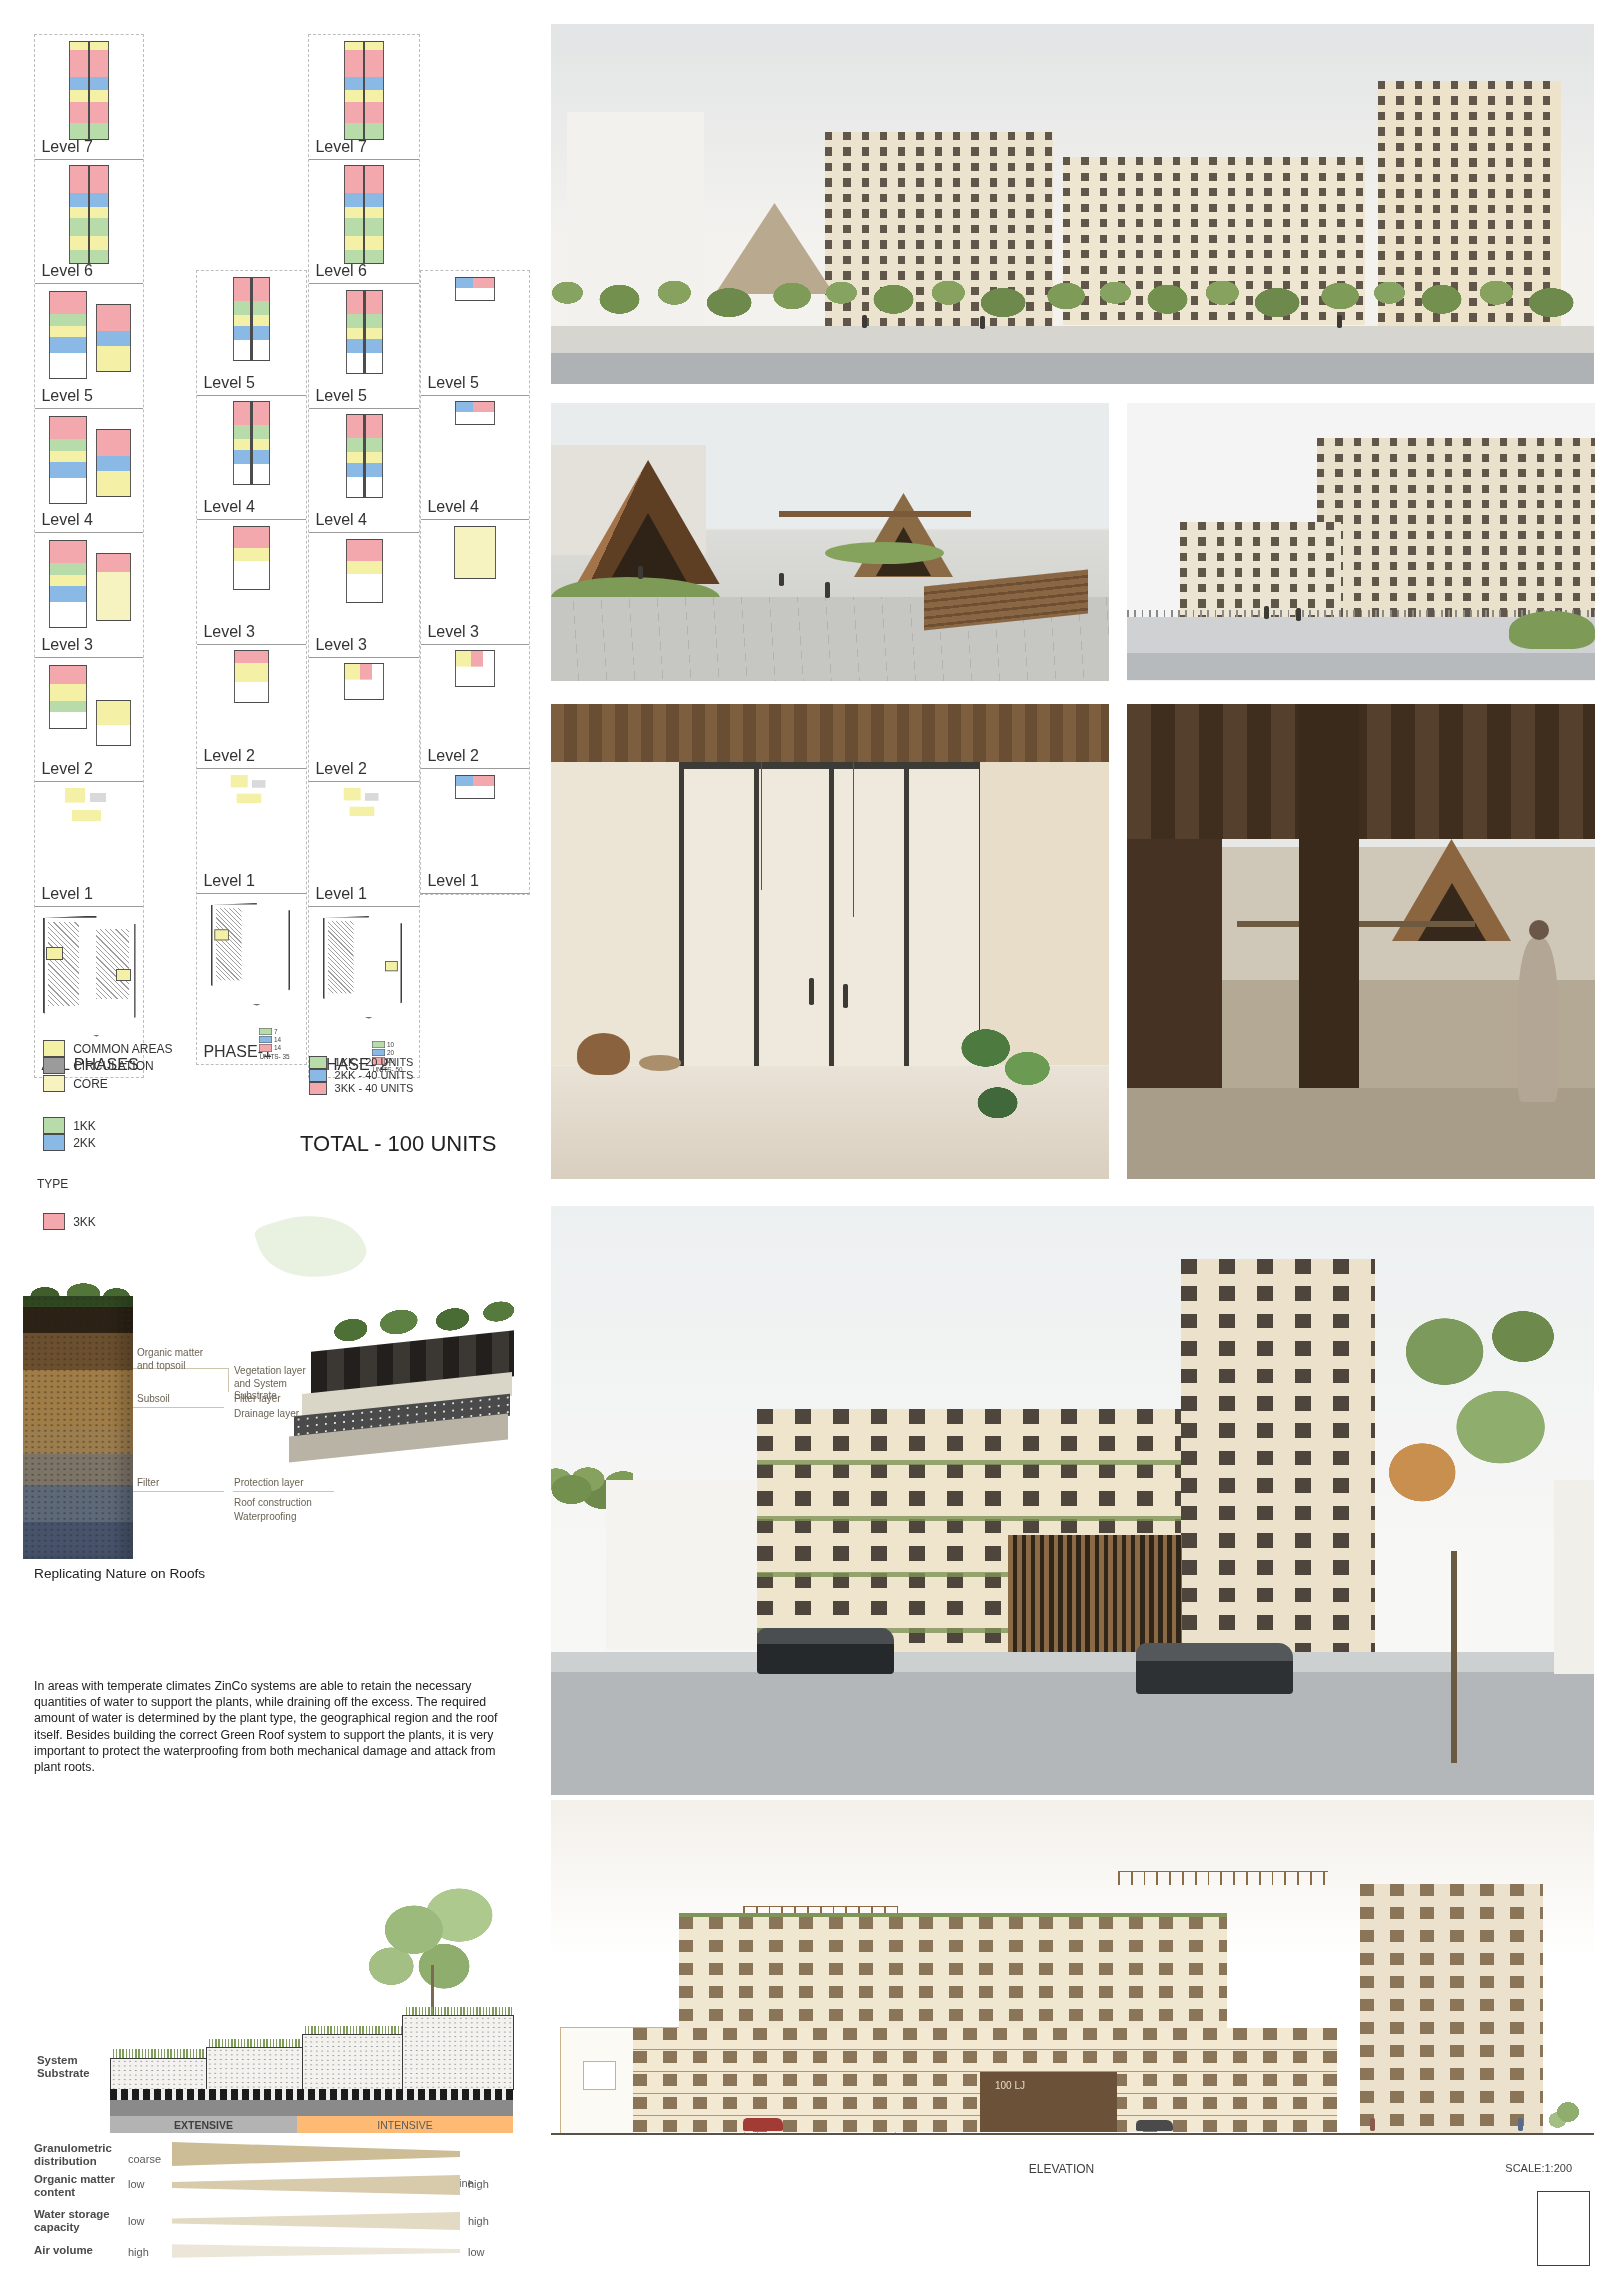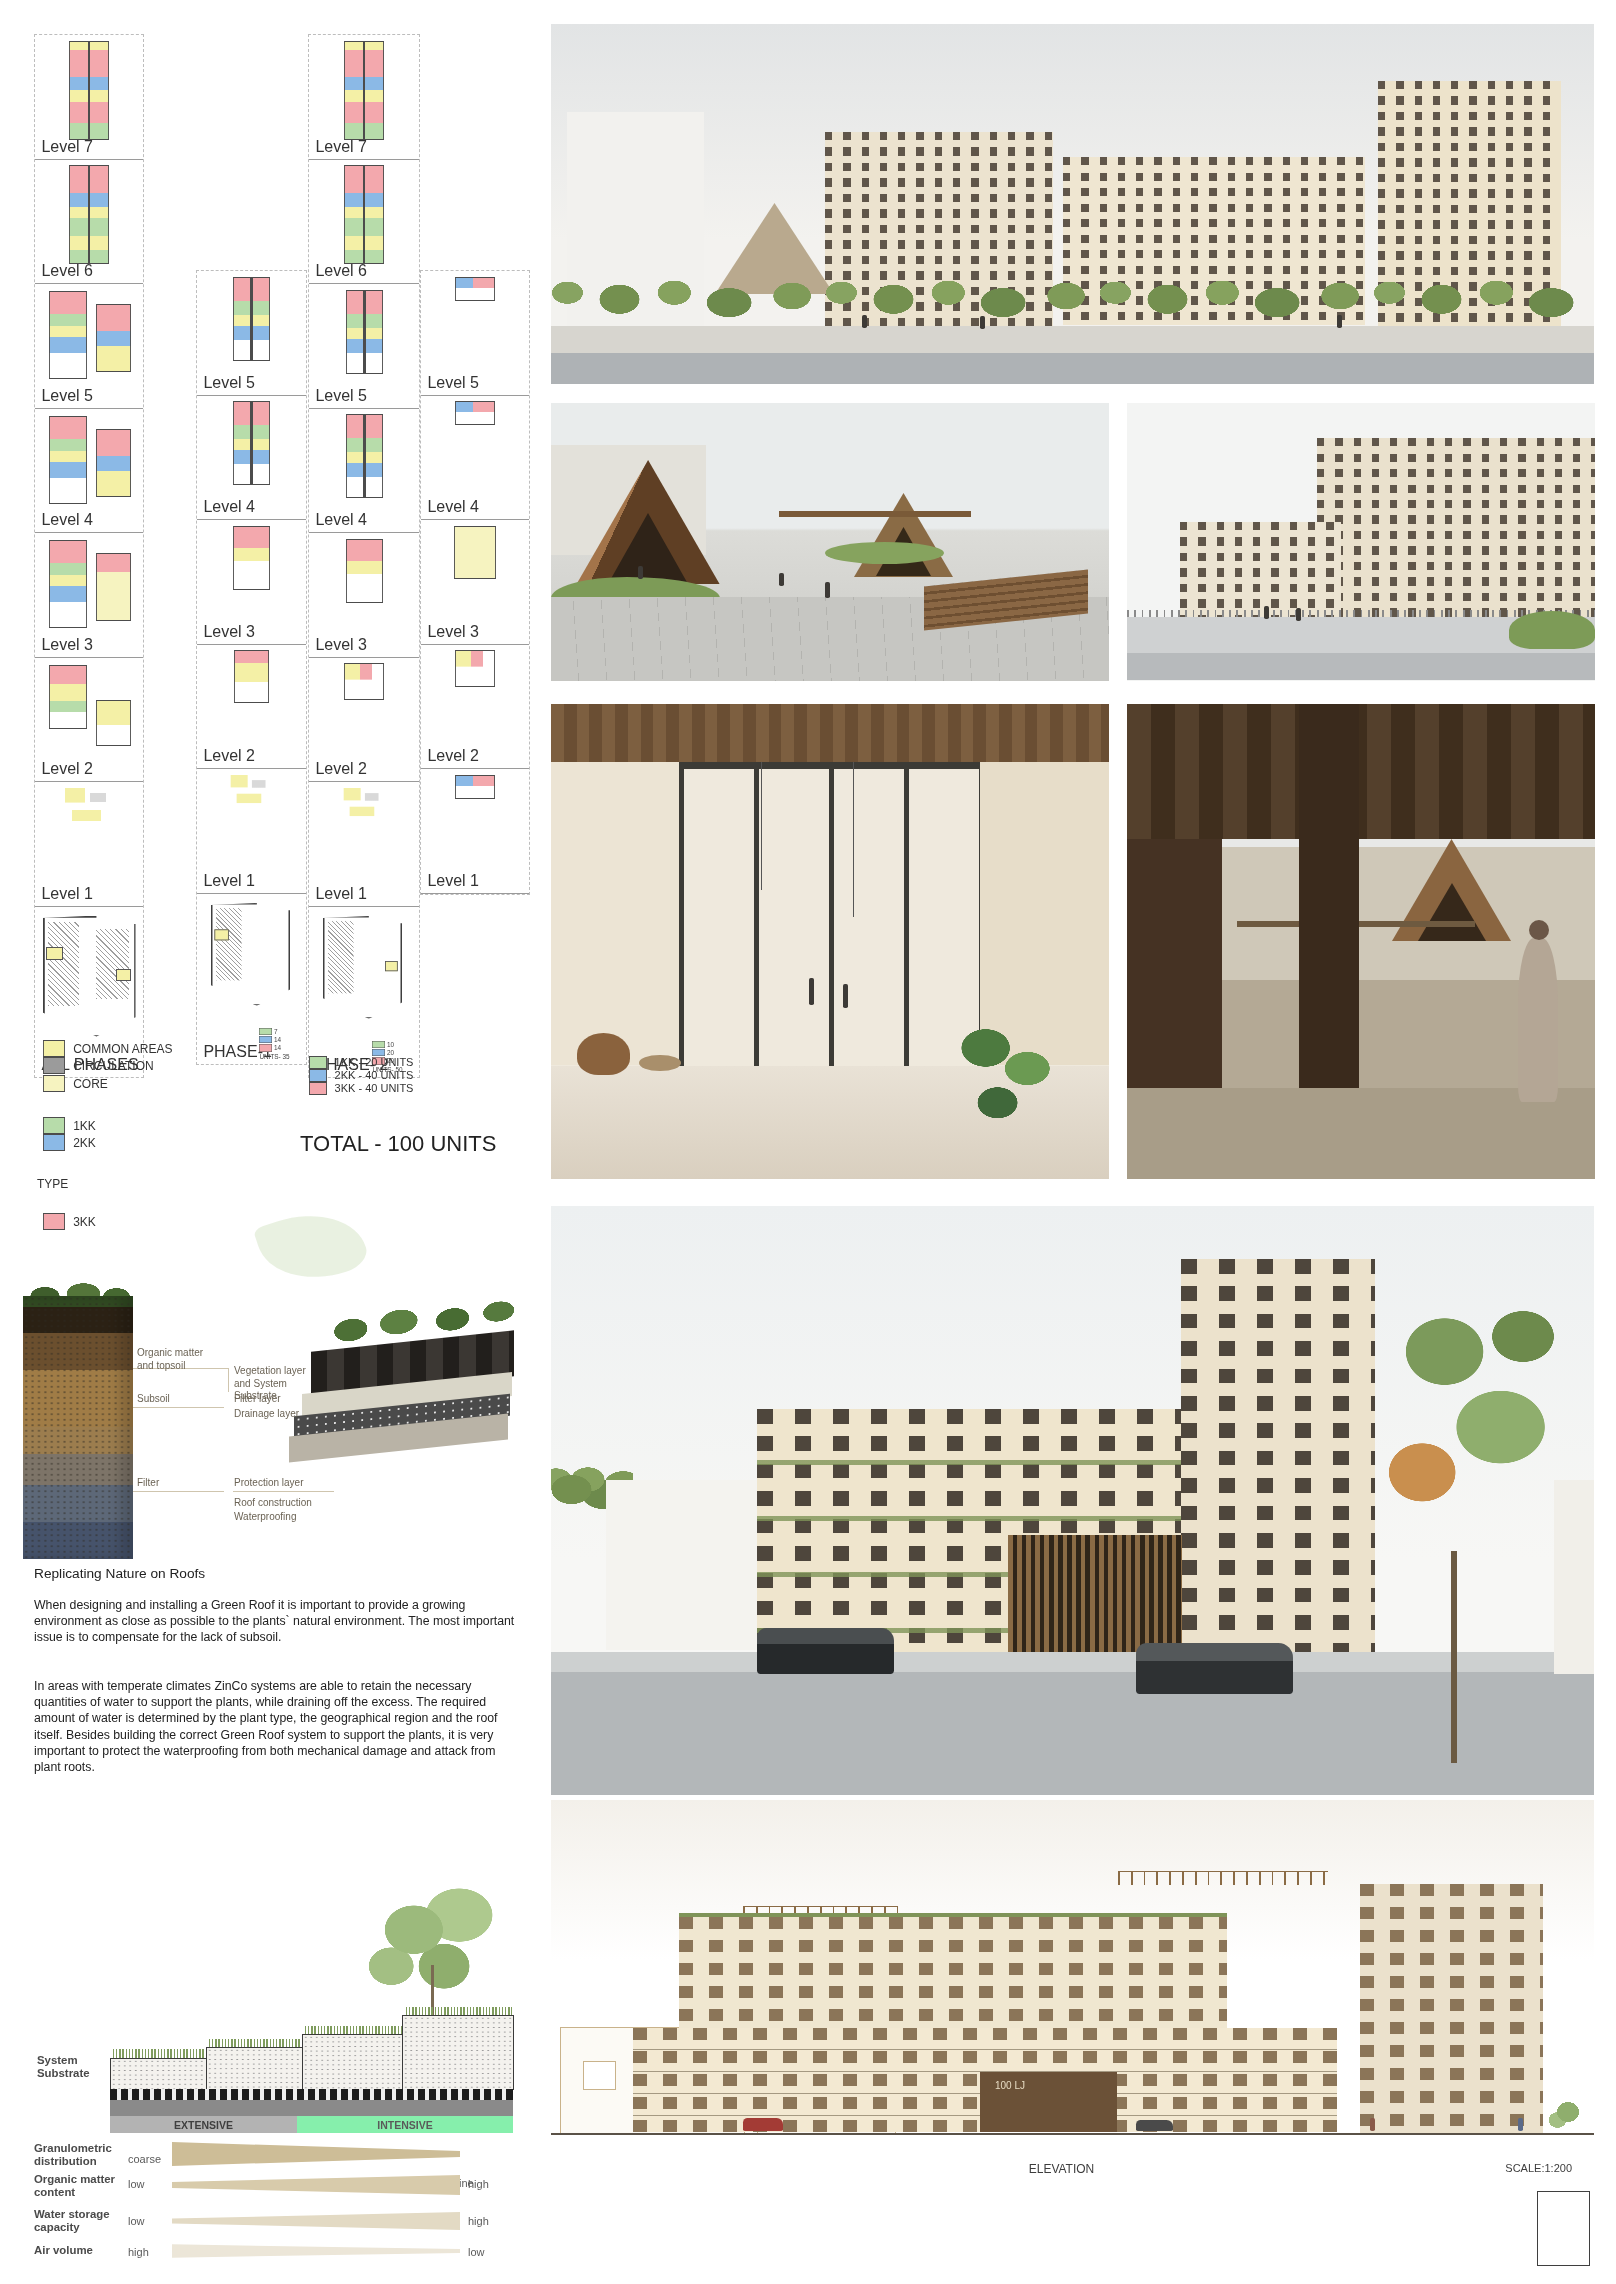--- a/index.html
+++ b/index.html
@@ -357,21 +357,20 @@
   <span class="gr-lab" style="left:137px;top:1393px;">Subsoil</span>
   <span class="gr-lab" style="left:137px;top:1477px;">Filter</span>
   <span class="gr-lab" style="left:234px;top:1365px;width:91px;">Vegetation layer and System Substrate</span>
   <span class="gr-lab" style="left:234px;top:1393px;">Filter layer</span>
   <span class="gr-lab" style="left:234px;top:1408px;">Drainage layer</span>
   <span class="gr-lab" style="left:234px;top:1477px;">Protection layer</span>
   <span class="gr-lab" style="left:234px;top:1497px;">Roof construction</span>
   <span class="gr-lab" style="left:234px;top:1511px;">Waterproofing</span>
 
   <div class="abs" style="left:34px;top:1566px;font-size:13.7px;color:#222;">Replicating Nature on Roofs</div>
-  <p class="abs" style="left:34px;top:1597px;width:482px;font-size:12.3px;line-height:1.32;color:#222;margin:0;">When designing and installing a Green Roof it is important to provide a growing environment as close as possible to the plants` natural environment. The most important issue is to compensate for the lack of subsoil.</p>
   <p class="abs" style="left:34px;top:1678px;width:482px;font-size:12.3px;line-height:1.32;color:#222;margin:0;">In areas with temperate climates ZinCo systems are able to retain the necessary quantities of water to support the plants, while draining off the excess. The required amount of water is determined by the plant type, the geographical region and the roof itself. Besides building the correct Green Roof system to support the plants, it is very important to protect the waterproofing from both mechanical damage and attack from plant roots.</p>
 
   <div class="abs" style="left:361px;top:1864px;width:151px;height:146px;background:
     radial-gradient(48px 40px at 35% 45%,#9cba7c 60%,transparent 61%),
     radial-gradient(55px 44px at 65% 35%,#aec98e 60%,transparent 61%),
     radial-gradient(42px 37px at 55% 70%,#8fae6d 60%,transparent 61%),
     radial-gradient(37px 31px at 20% 70%,#a3bf83 60%,transparent 61%);"></div>
   <div class="abs" style="left:431px;top:1965px;width:2.7px;height:80px;background:#7a6a52;"></div>
 
   <div class="abs" style="left:111px;top:2049px;width:94px;height:9.1px;background:repeating-linear-gradient(to right,transparent 0 1.8px,#7f9c5d 1.8px 3.2px);"></div>
@@ -380,21 +379,21 @@
   <div class="abs" style="left:404px;top:2007px;width:108px;height:9.1px;background:repeating-linear-gradient(to right,transparent 0 1.8px,#7f9c5d 1.8px 3.2px);"></div>
   <div class="abs" style="left:110px;top:2058px;width:96px;height:31px;background:#f4f2ee;border:0.9px solid #3a3a3a;border-bottom:none;background-image:radial-gradient(#9a9a9a 0.7px,transparent 0.9px);background-size:5.5px 4.6px;"></div>
   <div class="abs" style="left:206px;top:2047px;width:96px;height:42px;background:#f4f2ee;border:0.9px solid #3a3a3a;border-bottom:none;background-image:radial-gradient(#9a9a9a 0.7px,transparent 0.9px);background-size:5.5px 4.6px;"></div>
   <div class="abs" style="left:302px;top:2034px;width:101px;height:55px;background:#f4f2ee;border:0.9px solid #3a3a3a;border-bottom:none;background-image:radial-gradient(#9a9a9a 0.7px,transparent 0.9px);background-size:5.5px 4.6px;"></div>
   <div class="abs" style="left:402px;top:2015px;width:110px;height:74px;background:#f4f2ee;border:0.9px solid #3a3a3a;border-bottom:none;background-image:radial-gradient(#9a9a9a 0.7px,transparent 0.9px);background-size:5.5px 4.6px;"></div>
   <div class="abs" style="left:110px;top:2089px;width:403px;height:11px;background:repeating-linear-gradient(to right,#1c1c1c 0 7.3px,#ededed 7.3px 11px);"></div>
   <div class="abs" style="left:110px;top:2100px;width:403px;height:16.4px;background:#8a8a8a;"></div>
   <div class="abs" style="left:110px;top:2116px;width:187px;height:17.4px;background:#b3b3b3;display:flex;align-items:center;justify-content:center;font-size:10.5px;font-weight:700;color:#3f3f3f;">
       <span>EXTENSIVE</span>
     </div>
-  <div class="abs" style="left:297px;top:2116px;width:216px;height:17.4px;background:#86efac;display:flex;align-items:center;justify-content:center;font-size:10.5px;font-weight:700;color:#5a5a5a;">
+  <div class="abs" style="left:297px;top:2116px;width:216px;height:17.4px;background:#fdba74;display:flex;align-items:center;justify-content:center;font-size:10.5px;font-weight:400;color:#5a5a5a;">
       <span>INTENSIVE</span>
     </div>
   <div class="st-name" style="left:37px;top:2054px;width:73px;">System Substrate</div>
 
   <div class="st-name" style="left:34px;top:2142px;">Granulometric distribution</div>
   <span class="st-q" style="left:128px;top:2153px;">coarse</span>
   <div class="wedge" style="left:172px;top:2142px;width:288px;background:#cdbd97;clip-path:polygon(0 0,100% 38%,100% 62%,0 100%);"></div>
   <span class="st-q" style="left:456px;top:2149px;margin-top:28px;">fine</span>
 
   <div class="st-name" style="left:34px;top:2173px;">Organic matter content</div>

